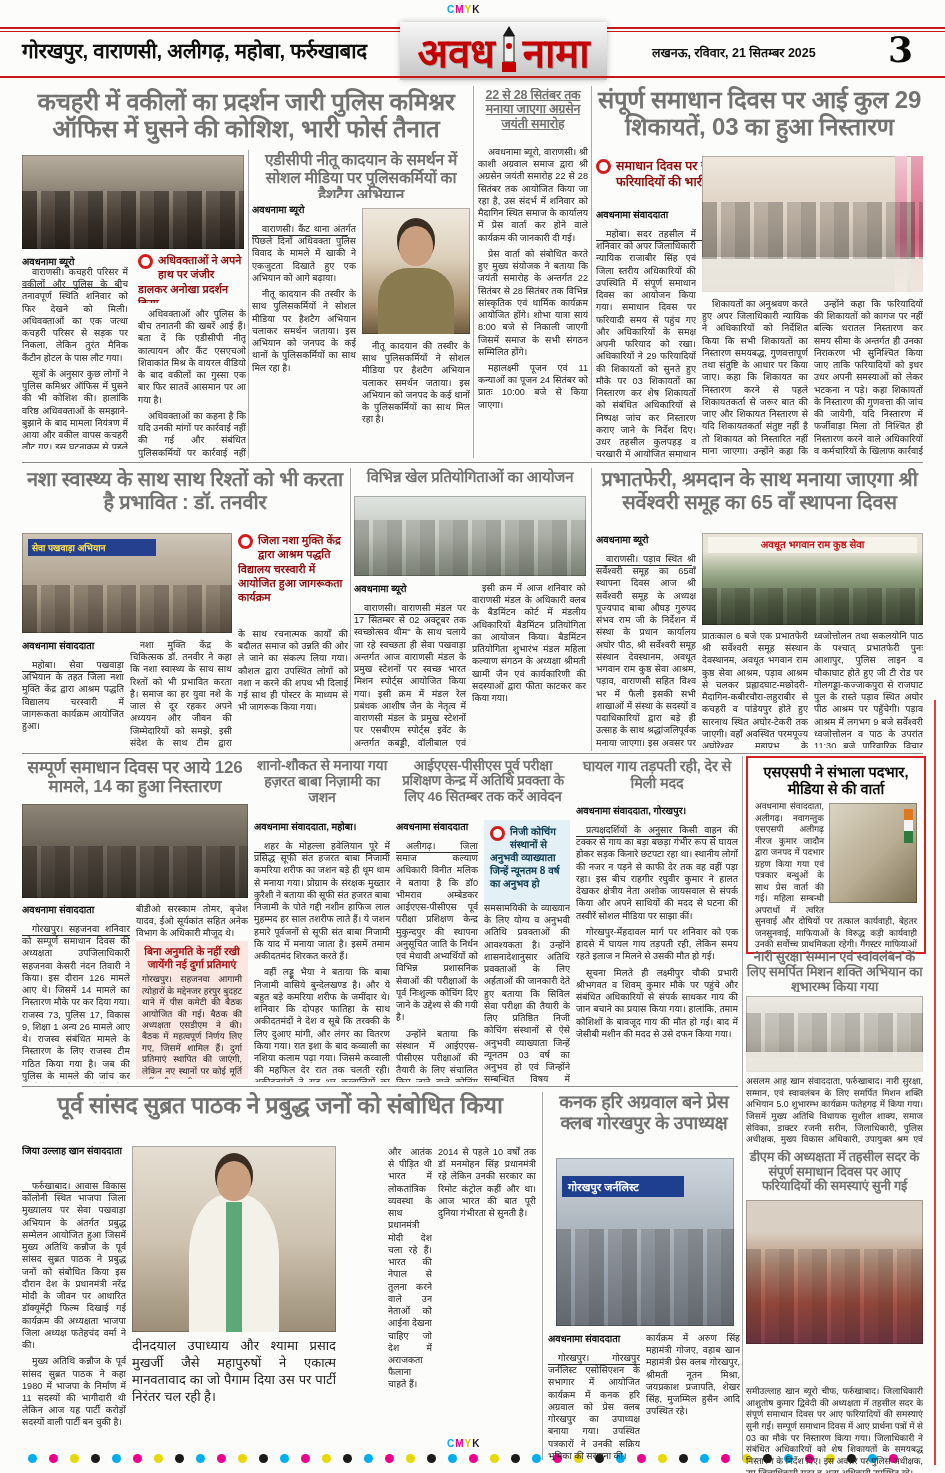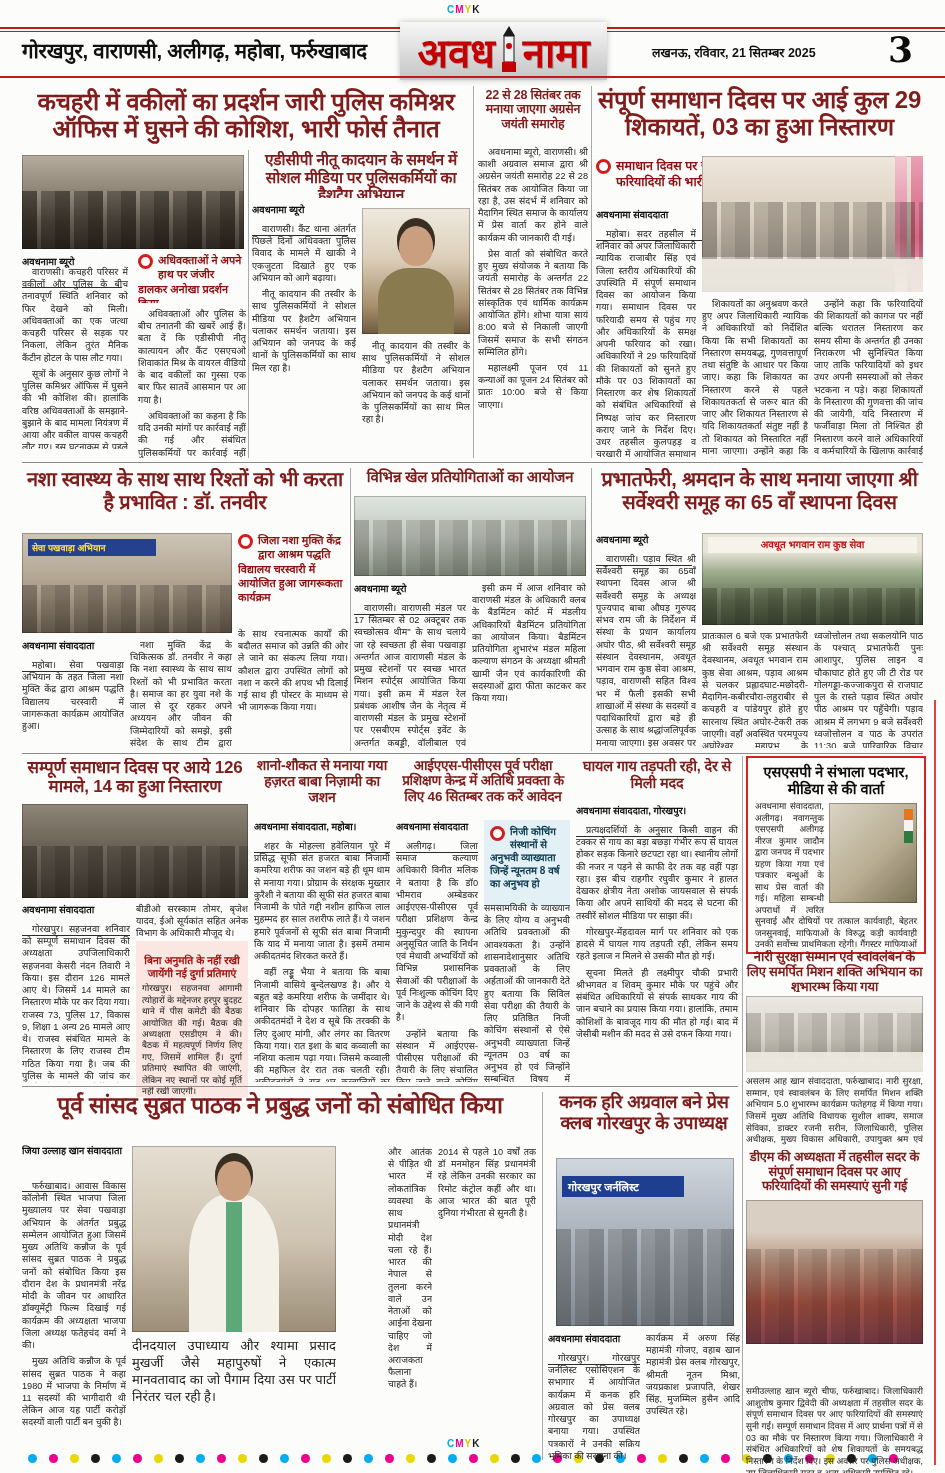--- a/index.html
+++ b/index.html
@@ -1,18 +1,18 @@
 <!DOCTYPE html>
 <html><head>
 <meta charset="utf-8">
 <style>
   html,body{margin:0;padding:0;background:#e9e9e9;}
   .page{position:relative;width:945px;height:1473px;margin:0 auto;background:#fcfcfa;
         font-family:"Liberation Sans","DejaVu Sans",sans-serif;color:#1c1c1c;overflow:hidden;}
-  .hl{position:absolute;font-weight:700;text-align:center;color:#7f1d1d;line-height:1.14;letter-spacing:-.2px;overflow:hidden;}
+  .hl{position:absolute;font-weight:700;text-align:center;color:#737373;line-height:1.14;letter-spacing:-.2px;overflow:hidden;}
   .by{position:absolute;font-size:9.6px;font-weight:700;color:#111;border-bottom:1.5px solid #2b2b2b;padding-bottom:19px;overflow:hidden;}
   .col{position:absolute;font-size:9.2px;line-height:1.33;text-align:justify;color:#1d1d1d;overflow:hidden;}
   .col p{margin:0 0 4px;text-indent:10px;}
   .kick{position:absolute;font-weight:700;color:#8f1212;line-height:1.3;overflow:hidden;}
   .ring{display:inline-block;width:9px;height:9px;border:3px solid #d41c1c;border-radius:50%;background:#fff;
         float:left;margin:1px 5px 1px 0;}
   .photo{position:absolute;overflow:hidden;box-shadow:inset 0 0 0 1px rgba(0,0,0,.25);}
   .vline{position:absolute;width:1px;background:#aaa;}
   .hline{position:absolute;height:1px;background:#8c8c8c;}
   .redrule{position:absolute;background:#c61a1a;}
@@ -23,21 +23,21 @@
   .masthead .mtxt{font-weight:700;font-size:40px;color:#c40000;text-shadow:1px 1px 0 rgba(0,0,0,.25);}
   .cities{position:absolute;left:22px;top:36px;width:360px;font-size:20.5px;font-weight:700;color:#101010;letter-spacing:-.3px;}
   .dateline{position:absolute;left:652px;top:44px;width:200px;font-size:12.5px;font-weight:700;color:#101010;}
   .pagenum{position:absolute;left:888px;top:28px;font-family:"DejaVu Serif","Liberation Serif",serif;
            font-size:36px;font-weight:700;color:#0b0b0b;}
   .cmyk{position:absolute;font-size:10px;font-weight:700;letter-spacing:1px;}
   .cmyk span{display:inline;}
   .c-c{color:#00aeef}.c-m{color:#ec008c}.c-y{color:#d8c400}.c-k{color:#1a1a1a}
   .dotrow{position:absolute;left:28px;top:1454px;width:890px;display:flex;gap:12px;}
   .dotrow i{width:9px;height:9px;border-radius:50%;display:block;}
-  .pinkbox{position:absolute;background:#fbe7e1;padding:13px 6px;overflow:hidden;}
+  .pinkbox{position:absolute;background:#fbe7e1;padding:4px 6px;overflow:hidden;}
   .pinkbox .t{font-weight:700;color:#a31212;text-align:center;font-size:10.5px;line-height:1.25;margin-bottom:3px;}
   .pinkbox .b{font-size:8.8px;line-height:1.3;text-align:justify;color:#222;}
   .bluebox{position:absolute;background:#e3f1f6;padding:5px 6px;overflow:hidden;font-weight:700;color:#0d3b4f;
            font-size:10px;line-height:1.3;}
   .redbox{position:absolute;border:2.5px solid #d42222;background:#fffdfb;padding:6px 7px;overflow:hidden;}
   .redbox .t{font-weight:700;font-size:14.5px;text-align:center;line-height:1.15;color:#0b0b0b;margin-bottom:4px;}
   .redbox .b{font-size:8.7px;line-height:1.32;text-align:justify;}
   .redbox .pic{float:right;width:88px;height:100px;margin:2px 0 3px 5px;
                background:linear-gradient(135deg,#dcd5c4,#b8ad93 55%,#7d7357);box-shadow:inset 0 0 0 1px rgba(0,0,0,.3);position:relative;}
   .redbox .pic .flag{position:absolute;right:4px;top:6px;width:9px;height:34px;
@@ -148,21 +148,21 @@
     <p>नीतू कादयान की तस्वीर के साथ पुलिसकर्मियों ने सोशल मीडिया पर हैशटैग अभियान चलाकर समर्थन जताया। इस अभियान को जनपद के कई थानों के पुलिसकर्मियों का साथ मिल रहा है।</p>
   </div>
   <div class="photo" style="left:362px;top:208px;width:108px;height:126px;background:linear-gradient(180deg,#efe9df,#dccfba 40%,#a78f6d 78%,#6e5a3e);">
     <div class="head"></div>
     <div class="torso" style="background:#8a7a50;"></div>
   </div>
   <div class="col" style="left:362px;top:340px;width:108px;height:118px;">
     <p>नीतू कादयान की तस्वीर के साथ पुलिसकर्मियों ने सोशल मीडिया पर हैशटैग अभियान चलाकर समर्थन जताया। इस अभियान को जनपद के कई थानों के पुलिसकर्मियों का साथ मिल रहा है।</p>
   </div>
 
-  <div class="hl" style="left:478px;top:88px;width:110px;height:54px;font-size:12.5px;">22 से 28 सितंबर तक मनाया जाएगा अग्रसेन जयंती समारोह</div>
+  <div class="hl" style="left:478px;top:88px;width:110px;height:54px;font-size:12.5px;text-decoration:underline;">22 से 28 सितंबर तक मनाया जाएगा अग्रसेन जयंती समारोह</div>
   <div class="col" style="left:478px;top:146px;width:110px;height:312px;">
     <p>अवधनामा ब्यूरो, वाराणसी। श्री काशी अग्रवाल समाज द्वारा श्री अग्रसेन जयंती समारोह 22 से 28 सितंबर तक आयोजित किया जा रहा है, उस संदर्भ में शनिवार को मैदागिन स्थित समाज के कार्यालय में प्रेस वार्ता कर होने वाले कार्यक्रम की जानकारी दी गई।</p>
     <p>प्रेस वार्ता को संबोधित करते हुए मुख्य संयोजक ने बताया कि जयंती समारोह के अन्तर्गत 22 सितंबर से 28 सितंबर तक विभिन्न सांस्कृतिक एवं धार्मिक कार्यक्रम आयोजित होंगे। शोभा यात्रा सायं 8:00 बजे से निकाली जाएगी जिसमें समाज के सभी संगठन सम्मिलित होंगे।</p>
     <p>महालक्ष्मी पूजन एवं 11 कन्याओं का पूजन 24 सितंबर को प्रातः 10:00 बजे से किया जाएगा।</p>
   </div>
 
   <div class="hl" style="left:596px;top:86px;width:327px;height:64px;font-size:24px;">संपूर्ण समाधान दिवस पर आई कुल 29 शिकायतें, 03 का हुआ निस्तारण</div>
   <div class="kick" style="left:596px;top:158px;width:142px;height:44px;font-size:12.5px;"><span class="ring"></span><span>समाधान दिवस पर जुटी फरियादियों की भारी भीड़</span></div>
   <div class="by" style="left:596px;top:208px;width:110px;">अवधनामा संवाददाता</div>
   <div class="col" style="left:596px;top:228px;width:100px;height:230px;">

